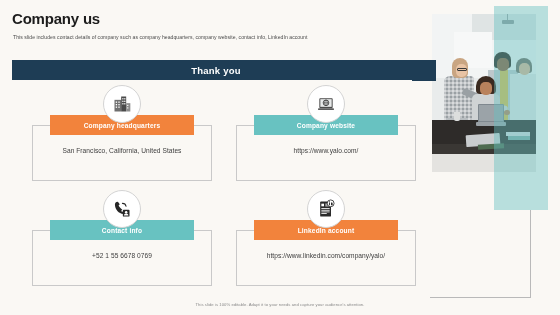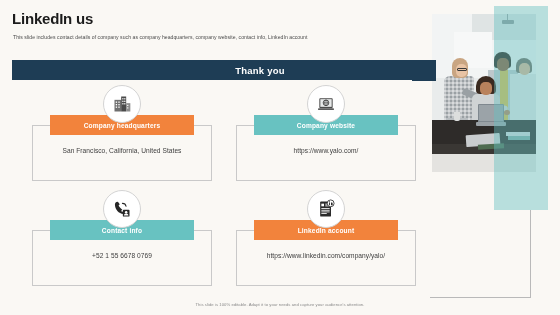--- a/index.html
+++ b/index.html
@@ -45,21 +45,20 @@
   .banner {
     position: absolute;
     left: 12px;
     top: 60px;
     width: 408px;
     height: 20px;
     background: #1e3d55;
     display: flex;
     align-items: center;
     justify-content: center;
-    padding-left: 44px;
   }
   .banner-text {
     color: #ffffff;
     font-size: 9.5px;
     font-weight: bold;
     letter-spacing: 0.2px;
   }
 
   
   .cards {
@@ -249,21 +248,21 @@
     font-size: 4.2px;
     color: #8a8a8a;
     letter-spacing: 0.05px;
   }
 </style>
 </head>
 <body>
 
 <div class="slide">
 
-  <div class="page-title">LinkedIn us</div>
+  <div class="page-title">Company us</div>
   <div class="page-subtitle">This slide includes contact details of company such as company headquarters, company website, contact info, LinkedIn account</div>
 
   <div class="banner">
     <span class="banner-text">Thank you</span>
   </div>
 
   <div class="cards">
 
     <div class="card c0">
       <div class="card-box"></div>

